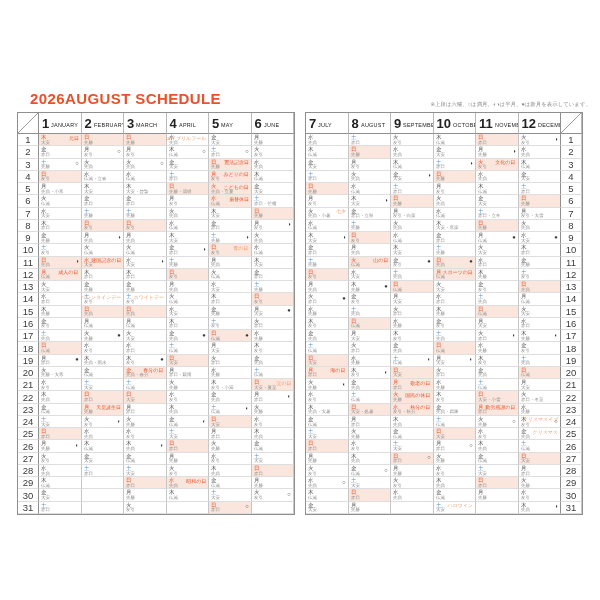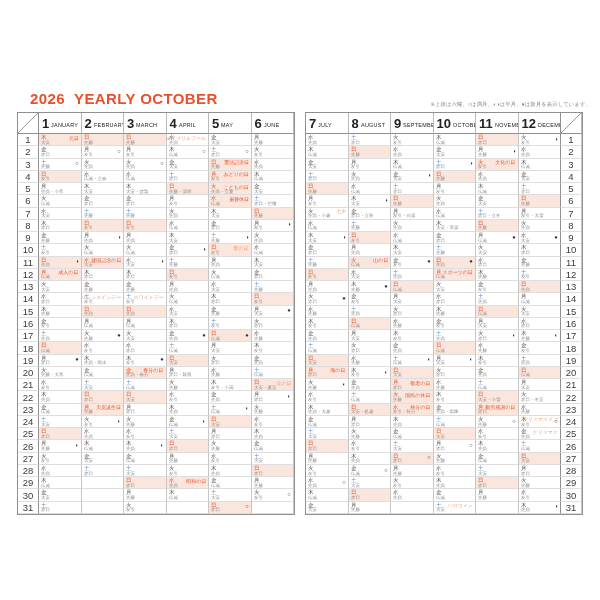--- a/index.html
+++ b/index.html
@@ -1,20 +1,20 @@
 <!DOCTYPE html>
 <html><head>
 <meta charset="utf-8">
 <style>
   html,body{margin:0;padding:0;background:#fff;}
   .page{position:relative;width:600px;height:600px;background:#ffffff;overflow:hidden;
         font-family:"Liberation Sans","DejaVu Sans",sans-serif;}
   .title{position:absolute;left:30px;top:90px;font-size:15px;font-weight:bold;
          color:var(--accent);letter-spacing:.4px;white-space:nowrap;}
-  .title .yr{margin-right:9px;}
+  .title .yr{}
   .note{position:absolute;top:101px;right:9px;font-size:8px;color:#8d8d8d;
         transform:scale(.68);transform-origin:100% 0;white-space:nowrap;}
   .cal{position:absolute;top:112px;width:278px;height:403px;display:grid;
        grid-template-rows:21px repeat(31,1fr);
        border:1px solid #8f8f8f;box-sizing:border-box;background:#fff;}
   .cal-left{left:17px;}
   .cal-right{left:305px;}
   .hc{border-right:1px solid #b9b9b9;border-bottom:1px solid #8f8f8f;position:relative;
       display:flex;align-items:center;overflow:hidden;background:#fff;}
   .diag{background:linear-gradient(to bottom right,transparent 48.6%,#9a9a9a 48.6%,#9a9a9a 51.4%,transparent 51.4%);}
@@ -36,21 +36,21 @@
        transform:scale(.62);transform-origin:100% 0;}
   .lbl.hol{color:var(--accent);} .lbl.evt{color:var(--event);}
   .moon{position:absolute;right:2px;top:50%;font-size:8px;line-height:1;color:#3a3a3a;
         transform:translateY(-50%) scale(.72);transform-origin:100% 50%;}
 </style>
 </head>
 <body>
 
 <div class="page" style="--accent: #e8512b; --pink: #fae6dc; --sat: #5b8fc9; --wkday: #555555; --event: #ef9a6d;">
   <div class="title">
-    <span class="yr">2026</span><span>YEARLY OCTOBER</span>
+    <span class="yr">2026</span><span>AUGUST SCHEDULE</span>
   </div>
   <div class="note">※上段は六曜、○は満月、◐◑は半月、●は新月を表示しています。</div>
   <div class="cal cal-left" id="cal-0" style="grid-template-columns: 21px repeat(6, 1fr);">
       <div class="hc diag sepR"></div>
       <div class="hc">
         <div class="mnum">1</div>
         <div class="mname">JANUARY</div>
       </div>
       <div class="hc">
         <div class="mnum">2</div>

